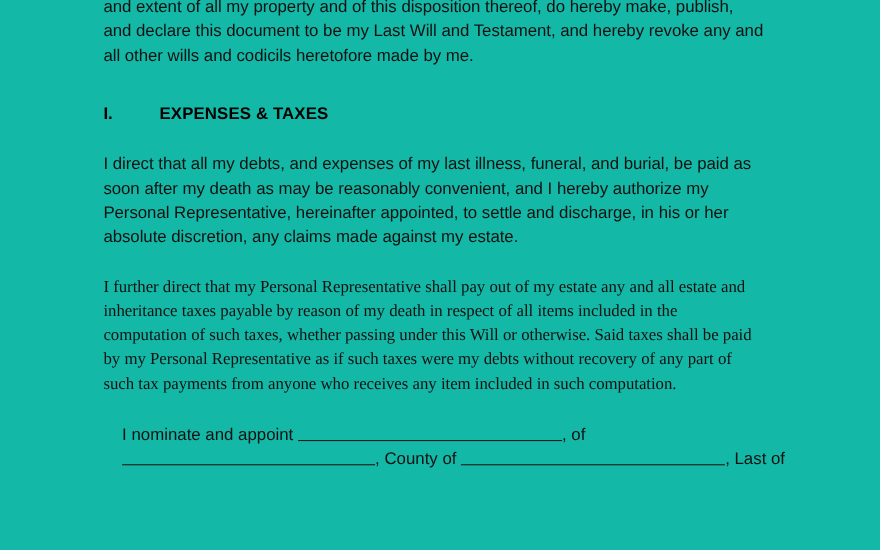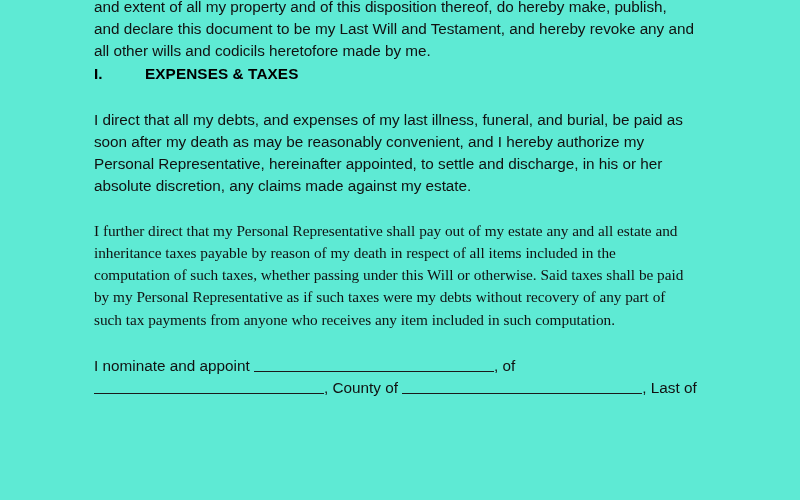--- a/index.html
+++ b/index.html
@@ -14,21 +14,21 @@
     overflow: hidden;
     font-family: "Liberation Sans", sans-serif;
     color: #000000;
     -webkit-font-smoothing: antialiased;
   }
 
   .page {
     position: relative;
     width: 800px;
     height: 500px;
-    background: #5eead4;
+    background: #14b8a6;
     box-sizing: border-box;
     padding: 0;
   }
 
   .content {
     position: absolute;
     left: 94px;
     top: -4px;
     width: 600px;
   }
@@ -62,40 +62,41 @@
   .section-heading .numeral {
     display: inline-block;
     width: 51px;
     font-weight: bold;
   }
   .section-heading .title {
     font-weight: bold;
     letter-spacing: 0.1px;
   }
 
-  .gap-before-heading { }
+  .gap-before-heading { margin-top: 30px; }
   .gap-after-heading  { margin-top: 24px; }
 
   
   .blank {
     display: inline-block;
     border-bottom: 1.6px solid #1a1a1a;
     vertical-align: baseline;
     height: 0.92em;
     margin-bottom: -0.06em;
   }
   .blank-lg { width: 240px; }
   .blank-md { width: 230px; }
 
   
   .blankline {
     font-size: 15.3px;
     line-height: 22.2px;
     color: #111111;
     white-space: nowrap;
+    margin-left: 17px;
   }
 </style>
 </head>
 <body>
 
 <div class="page">
   <div class="content">
 
     <p class="para">and extent of all my property and of this disposition thereof, do hereby make, publish, and declare this document to be my Last Will and Testament, and hereby revoke any and all other wills and codicils heretofore made by me.</p>
 

